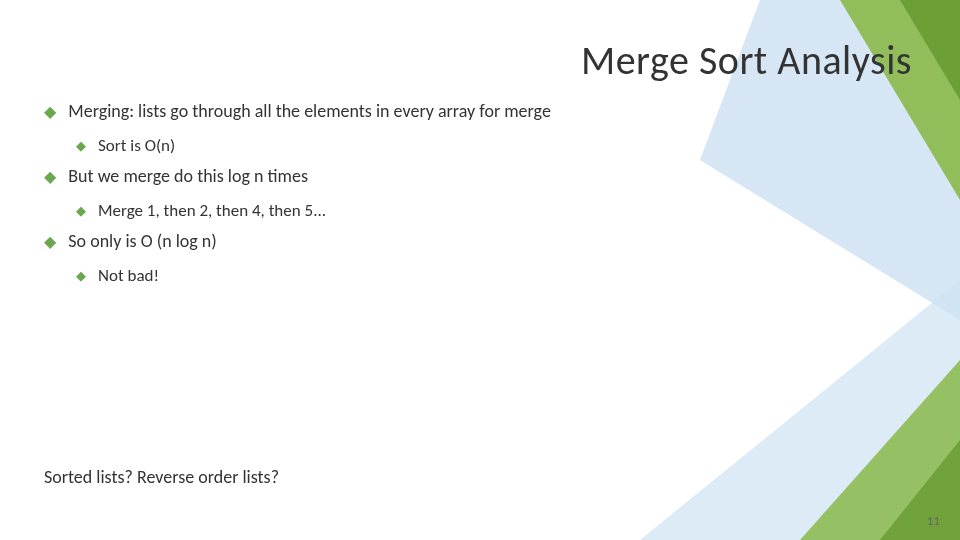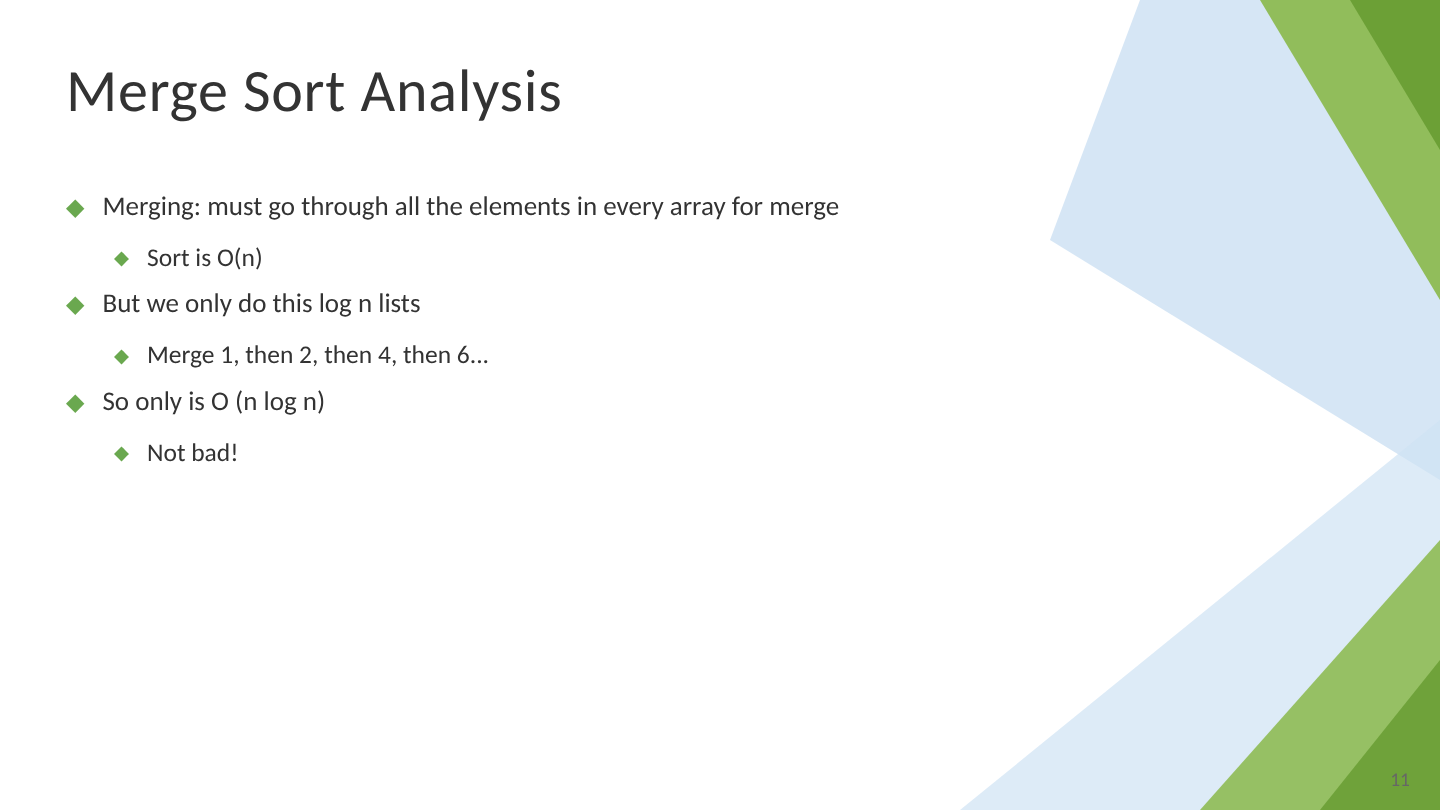--- a/index.html
+++ b/index.html
@@ -37,22 +37,23 @@
       position: relative;
       z-index: 10;
       padding: 36px 48px 30px 44px;
       height: 100%;
     }
 
     .slide-title {
       font-size: 40px;
       font-weight: 300;
       color: #333333;
-      margin-bottom: 40px;
+      margin-bottom: 14px;
       letter-spacing: 0.5px;
+      text-align: right;
     }
 
     .bullet-list {
       list-style: none;
       padding-left: 0;
     }
 
     .bullet-item {
       display: flex;
       align-items: flex-start;
@@ -132,48 +133,49 @@
   <polygon points="240,260 320,160 320,260" fill="#6a9e35" opacity="0.9"></polygon>
 </svg>
 
 <div class="slide-content">
   <h1 class="slide-title">Merge Sort Analysis</h1>
 
   <ul class="bullet-list">
 
     <li class="bullet-item">
       <span class="bullet-icon">◆</span>
-      <span class="bullet-text">Merging: must go through all the elements in every array for merge</span>
+      <span class="bullet-text">Merging: lists go through all the elements in every array for merge</span>
     </li>
     <ul class="sub-list">
       <li class="sub-item">
         <span class="bullet-icon small">◆</span>
         <span class="bullet-text">Sort is O(n)</span>
       </li>
     </ul>
 
     <li class="bullet-item">
       <span class="bullet-icon">◆</span>
-      <span class="bullet-text">But we only do this log n lists</span>
+      <span class="bullet-text">But we merge do this log n times</span>
     </li>
     <ul class="sub-list">
       <li class="sub-item">
         <span class="bullet-icon small">◆</span>
-        <span class="bullet-text">Merge 1, then 2, then 4, then 6...</span>
+        <span class="bullet-text">Merge 1, then 2, then 4, then 5...</span>
       </li>
     </ul>
 
     <li class="bullet-item">
       <span class="bullet-icon">◆</span>
       <span class="bullet-text">So only is O (n log n)</span>
     </li>
     <ul class="sub-list">
       <li class="sub-item">
         <span class="bullet-icon small">◆</span>
         <span class="bullet-text">Not bad!</span>
       </li>
     </ul>
 
   </ul>
 
+  <div class="footer-text">Sorted lists?  Reverse order lists?</div>
 
   <div class="slide-number">11</div>
 </div>
 
 </body></html>

